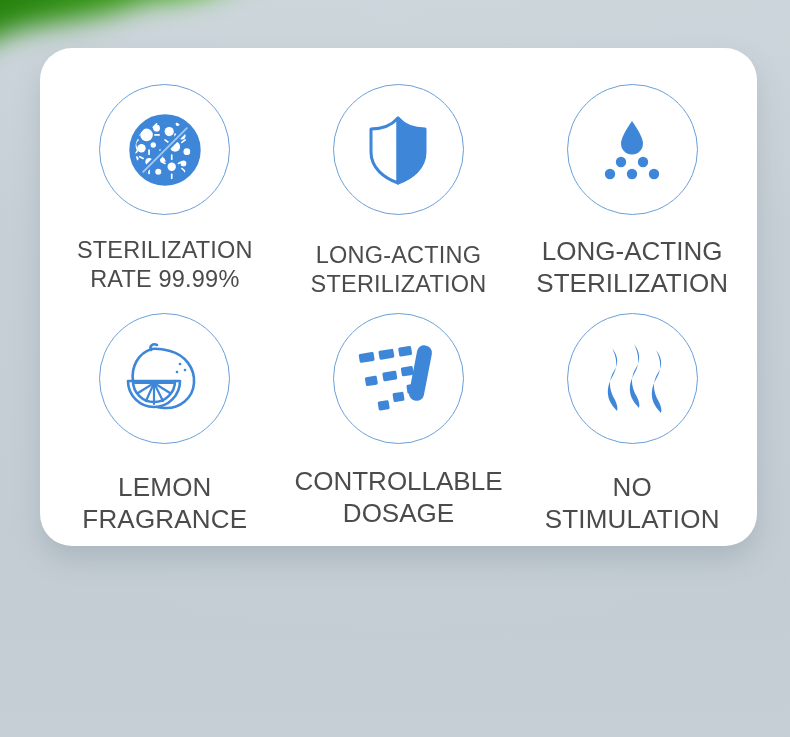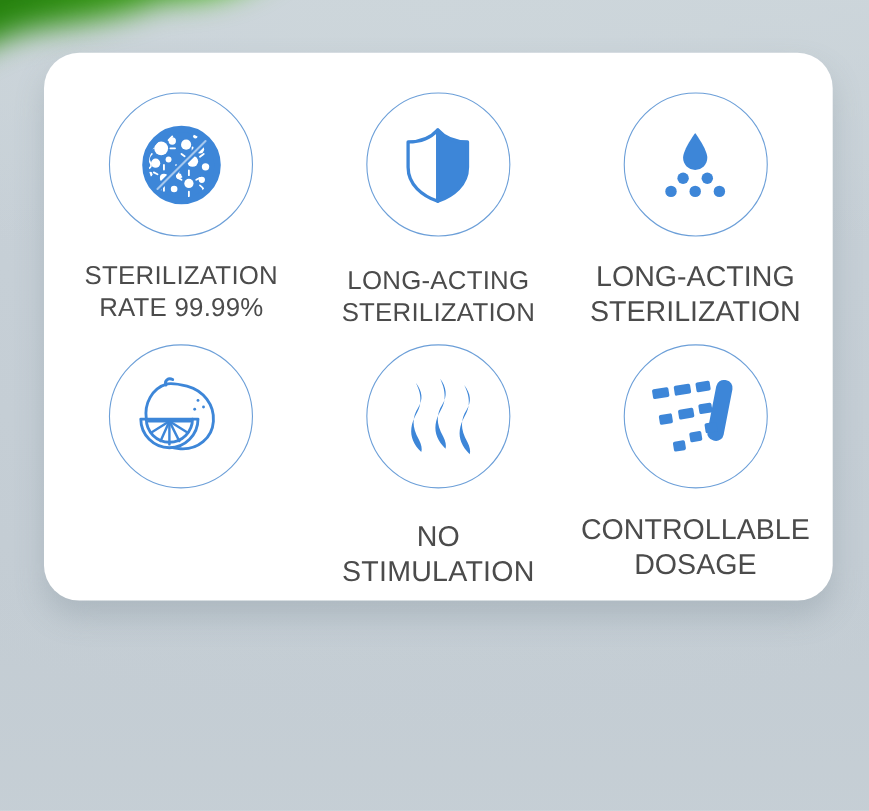--- a/index.html
+++ b/index.html
@@ -260,20 +260,57 @@
               <line x1="32" y1="44" x2="16" y2="54"></line>
               <line x1="32" y1="44" x2="24" y2="62"></line>
               <line x1="32" y1="44" x2="32" y2="65"></line>
               <line x1="32" y1="44" x2="41" y2="62"></line>
               <line x1="32" y1="44" x2="48" y2="54"></line>
               <line x1="32" y1="44" x2="51" y2="44"></line>
             </g>
           </svg>
         </span>
       </div>
+      <div class="feature-label size-lg">LEMON
+FRAGRANCE</div>
+    </div>
+
+    <div class="feature-cell row2 cell-6">
+      <div class="icon-circle">
+        <span>
+          <svg width="86" height="80" viewBox="0 0 86 80" xmlns="http://www.w3.org/2000/svg">
+            <g fill="#3d86d8">
+
+              <g transform="rotate(11 65 34)">
+                <rect x="58" y="6" width="15" height="56" rx="7"></rect>
+              </g>
+
+              <g transform="rotate(-9 30 16)">
+                <rect x="4" y="11" width="15" height="9" rx="1.6"></rect>
+                <rect x="24" y="11" width="15" height="9" rx="1.6"></rect>
+                <rect x="44" y="11" width="13" height="9" rx="1.6"></rect>
+              </g>
+
+              <g transform="rotate(-9 38 38)">
+                <rect x="10" y="34" width="12" height="9" rx="1.6"></rect>
+                <rect x="28" y="32" width="14" height="9" rx="1.6"></rect>
+                <rect x="47" y="30" width="12" height="9" rx="1.6"></rect>
+              </g>
+
+              <g transform="rotate(-9 40 58)">
+                <rect x="22" y="60" width="11" height="9" rx="1.6"></rect>
+                <rect x="38" y="54" width="11" height="9" rx="1.6"></rect>
+                <rect x="53" y="48" width="11" height="9" rx="1.6"></rect>
+              </g>
+            </g>
+          </svg>
+        </span>
+      </div>
+      <div class="feature-label size-lg">CONTROLLABLE
+DOSAGE</div>
     </div>
 
     <div class="feature-cell row2 cell-5">
       <div class="icon-circle">
         <span>
           <svg width="72" height="74" viewBox="0 0 72 74" xmlns="http://www.w3.org/2000/svg">
             <g fill="#3d86d8">
 
               <path d="M16 6 C22 14 23 21 18 29 C13 37 12 46 19 58
                        C21 62 22 66 21 69 C14 62 11 55 12 47
@@ -287,49 +324,14 @@
                        C65 64 66 68 65 71 C58 64 55 57 56 49
                        C57 40 63 34 64 27 C65 20 63 14 60 8 Z"></path>
             </g>
           </svg>
         </span>
       </div>
       <div class="feature-label size-lg">NO
 STIMULATION</div>
     </div>
 
-    <div class="feature-cell row2 cell-6">
-      <div class="icon-circle">
-        <span>
-          <svg width="86" height="80" viewBox="0 0 86 80" xmlns="http://www.w3.org/2000/svg">
-            <g fill="#3d86d8">
-
-              <g transform="rotate(11 65 34)">
-                <rect x="58" y="6" width="15" height="56" rx="7"></rect>
-              </g>
-
-              <g transform="rotate(-9 30 16)">
-                <rect x="4" y="11" width="15" height="9" rx="1.6"></rect>
-                <rect x="24" y="11" width="15" height="9" rx="1.6"></rect>
-                <rect x="44" y="11" width="13" height="9" rx="1.6"></rect>
-              </g>
-
-              <g transform="rotate(-9 38 38)">
-                <rect x="10" y="34" width="12" height="9" rx="1.6"></rect>
-                <rect x="28" y="32" width="14" height="9" rx="1.6"></rect>
-                <rect x="47" y="30" width="12" height="9" rx="1.6"></rect>
-              </g>
-
-              <g transform="rotate(-9 40 58)">
-                <rect x="22" y="60" width="11" height="9" rx="1.6"></rect>
-                <rect x="38" y="54" width="11" height="9" rx="1.6"></rect>
-                <rect x="53" y="48" width="11" height="9" rx="1.6"></rect>
-              </g>
-            </g>
-          </svg>
-        </span>
-      </div>
-      <div class="feature-label size-lg">CONTROLLABLE
-DOSAGE</div>
-    </div>
-
   </div>
 </div>
 
 </body></html>

